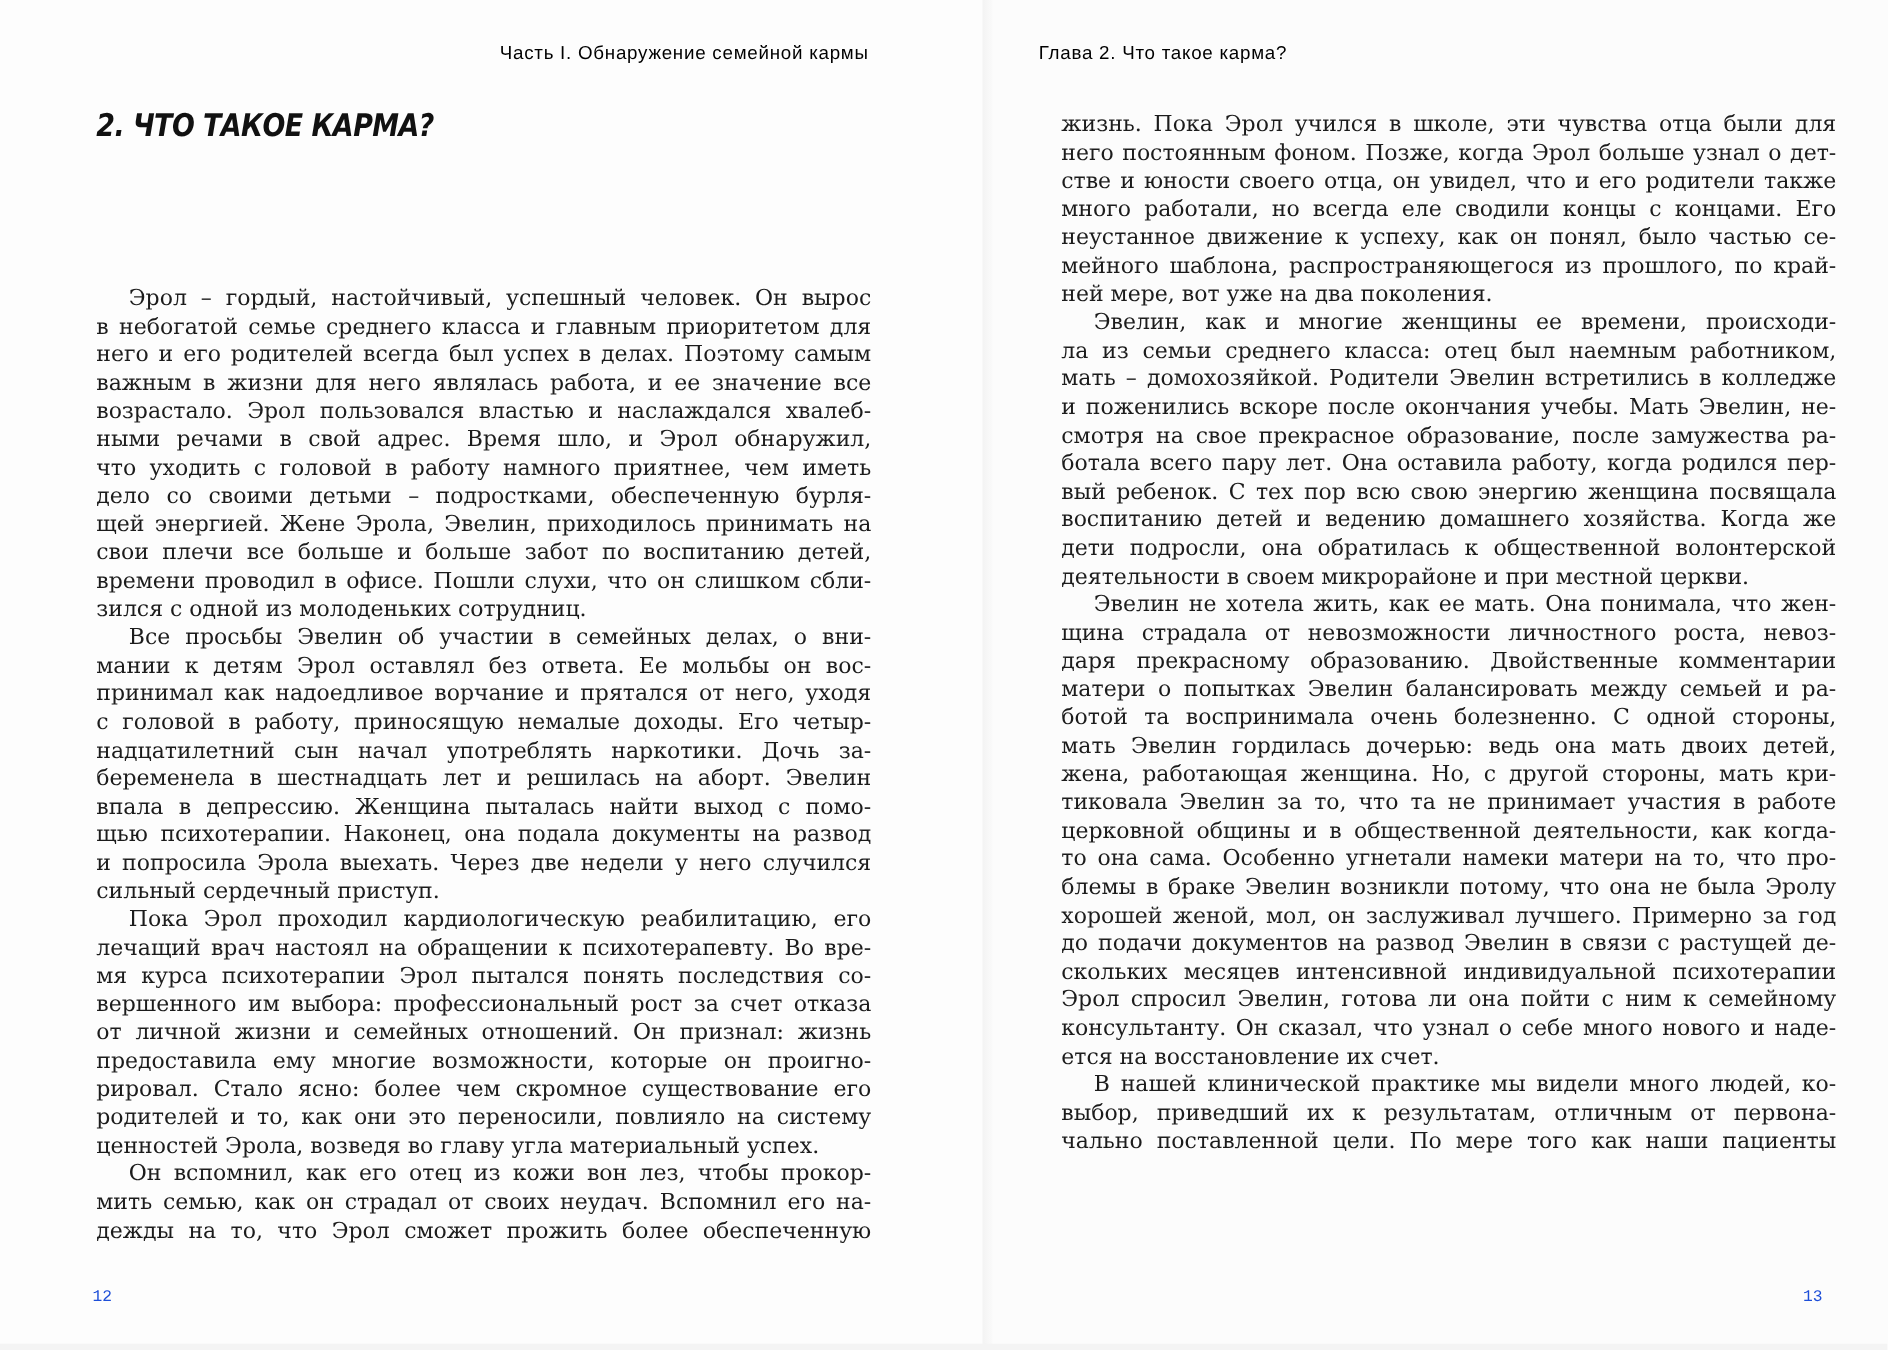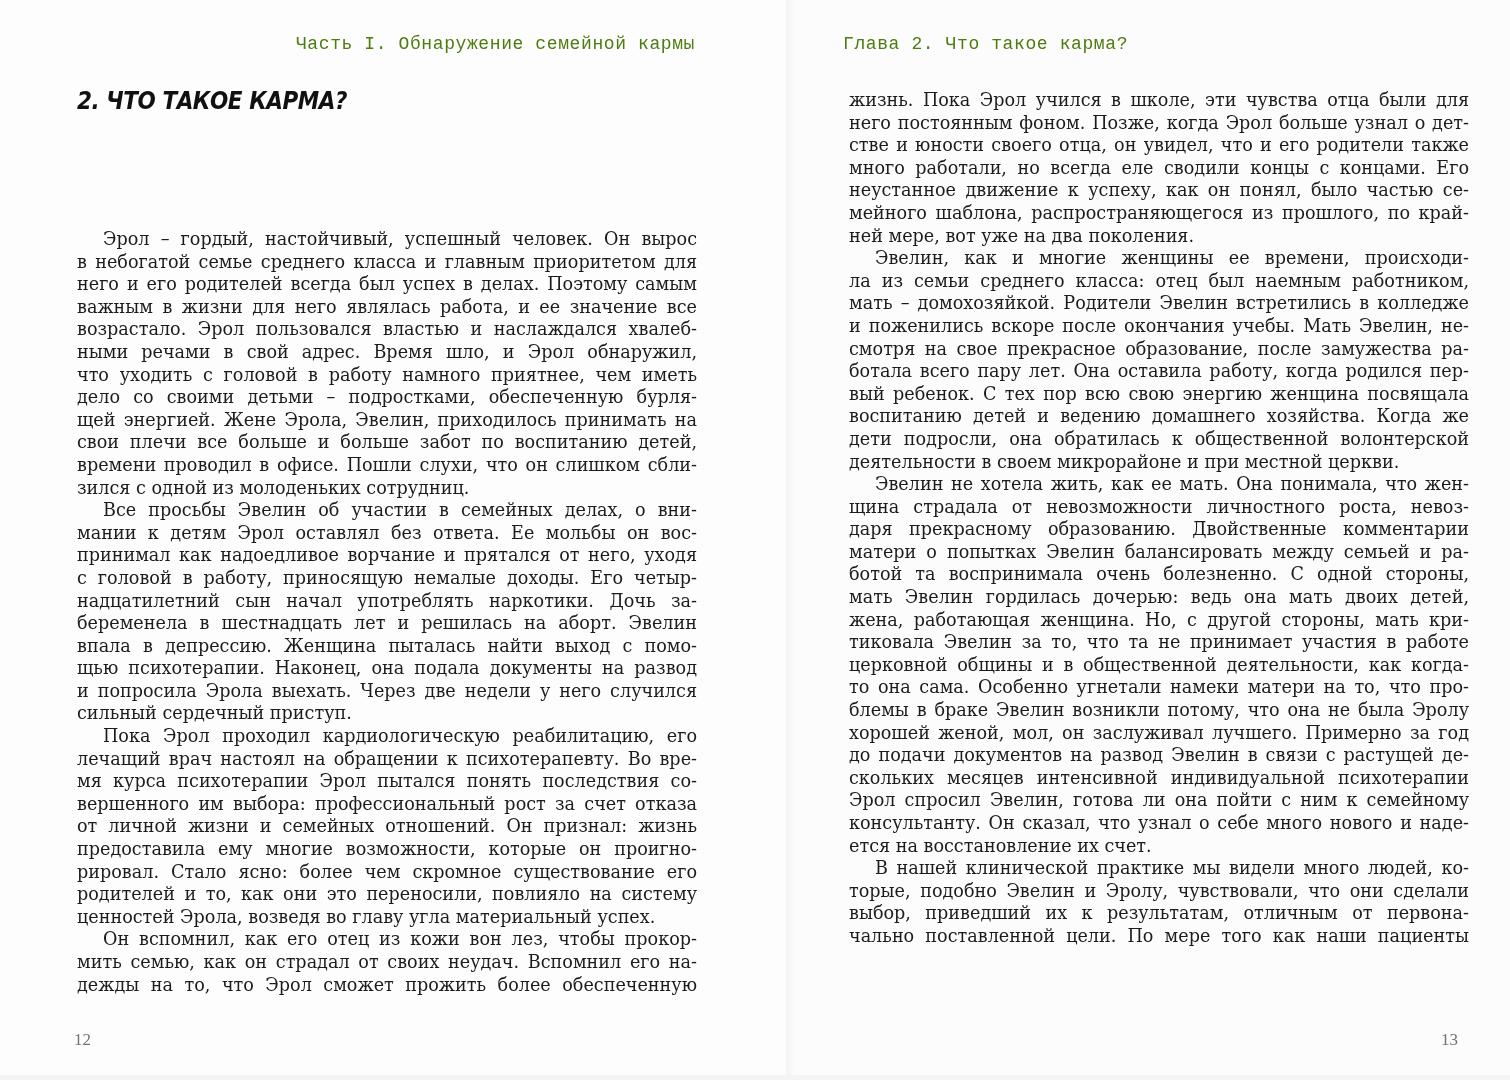--- a/index.html
+++ b/index.html
@@ -13,26 +13,26 @@
   .spread { position: absolute; inset: 0; display: flex; }
   .page { position: relative; height: 1080px; background: #fdfdfd; }
   .page.left { width: 788px; }
   .page.right { width: 722px; background: #fcfcfc; }
   .gutter {
     position: absolute; left: 786px; top: 0; width: 8px; height: 1080px;
     background: linear-gradient(to right, #f3f3f3, #f7f7f7 50%, #fafafa);
   }
   .running-head {
     position: absolute; top: 34px;
-    font-family: Liberation Mono, monospace;
-    font-size: 18px; letter-spacing: 0.6px; color: #4d7c0f;
+    font-family: Liberation Sans, sans-serif;
+    font-size: 15px; letter-spacing: 0.6px; color: #000000;
     white-space: nowrap;
   }
   .left .running-head { right: 93px; }
-  .right .running-head { left: 43px; margin-left: 12px; }
+  .right .running-head { left: 43px; }
   .chapter-title {
     position: absolute; left: 77px; top: 86px;
     font-family: "DejaVu Sans", "Liberation Sans", sans-serif;
     font-weight: bold; font-style: italic;
     font-size: 25px; letter-spacing: -0.5px; color: #111;
     white-space: nowrap;
     transform: scaleX(0.86); transform-origin: left center;
   }
   .body-text {
     position: absolute;
@@ -42,22 +42,22 @@
   .right .body-text { left: 61px; top: 89px; width: 620px; }
   .line {
     display: block; white-space: nowrap; text-align: justify;
     text-align-last: justify; height: 22.6px;
     transform-origin: left center;
   }
   .line.last { text-align-last: left; }
   .line.indent { padding-left: 26px; }
   .page-number {
     position: absolute; top: 1030px;
-    font-family: Liberation Serif, serif;
-    font-size: 17px; color: #737373;
+    font-family: Liberation Mono, monospace;
+    font-size: 13px; color: #1d4ed8;
   }
   .left .page-number { left: 74px; }
   .right .page-number { right: 52px; }
   .bottom-strip {
     position: absolute; left: 0; right: 0; top: 1075px; height: 5px; background: #f4f4f4;
   }
 </style>
 </head>
 <body>
 
@@ -134,21 +134,20 @@
         <span class="line" style="">церковной общины и в общественной деятельности, как когда-</span>
         <span class="line" style="">то она сама. Особенно угнетали намеки матери на то, что про-</span>
         <span class="line" style="">блемы в браке Эвелин возникли потому, что она не была Эролу</span>
         <span class="line" style="">хорошей женой, мол, он заслуживал лучшего. Примерно за год</span>
         <span class="line" style="">до подачи документов на развод Эвелин в связи с растущей де-</span>
         <span class="line" style="">скольких месяцев интенсивной индивидуальной психотерапии</span>
         <span class="line" style="">Эрол спросил Эвелин, готова ли она пойти с ним к семейному</span>
         <span class="line" style="">консультанту. Он сказал, что узнал о себе много нового и наде-</span>
         <span class="line last" style="">ется на восстановление их счет.</span>
         <span class="line indent" style="">В нашей клинической практике мы видели много людей, ко-</span>
-        <span class="line" style="">торые, подобно Эвелин и Эролу, чувствовали, что они сделали</span>
         <span class="line" style="">выбор, приведший их к результатам, отличным от первона-</span>
         <span class="line" style="">чально поставленной цели. По мере того как наши пациенты</span>
       </div>
     <div class="page-number">13</div>
   </div>
 </div>
 <div class="gutter"></div>
 <div class="bottom-strip"></div>
 
 </body></html>

